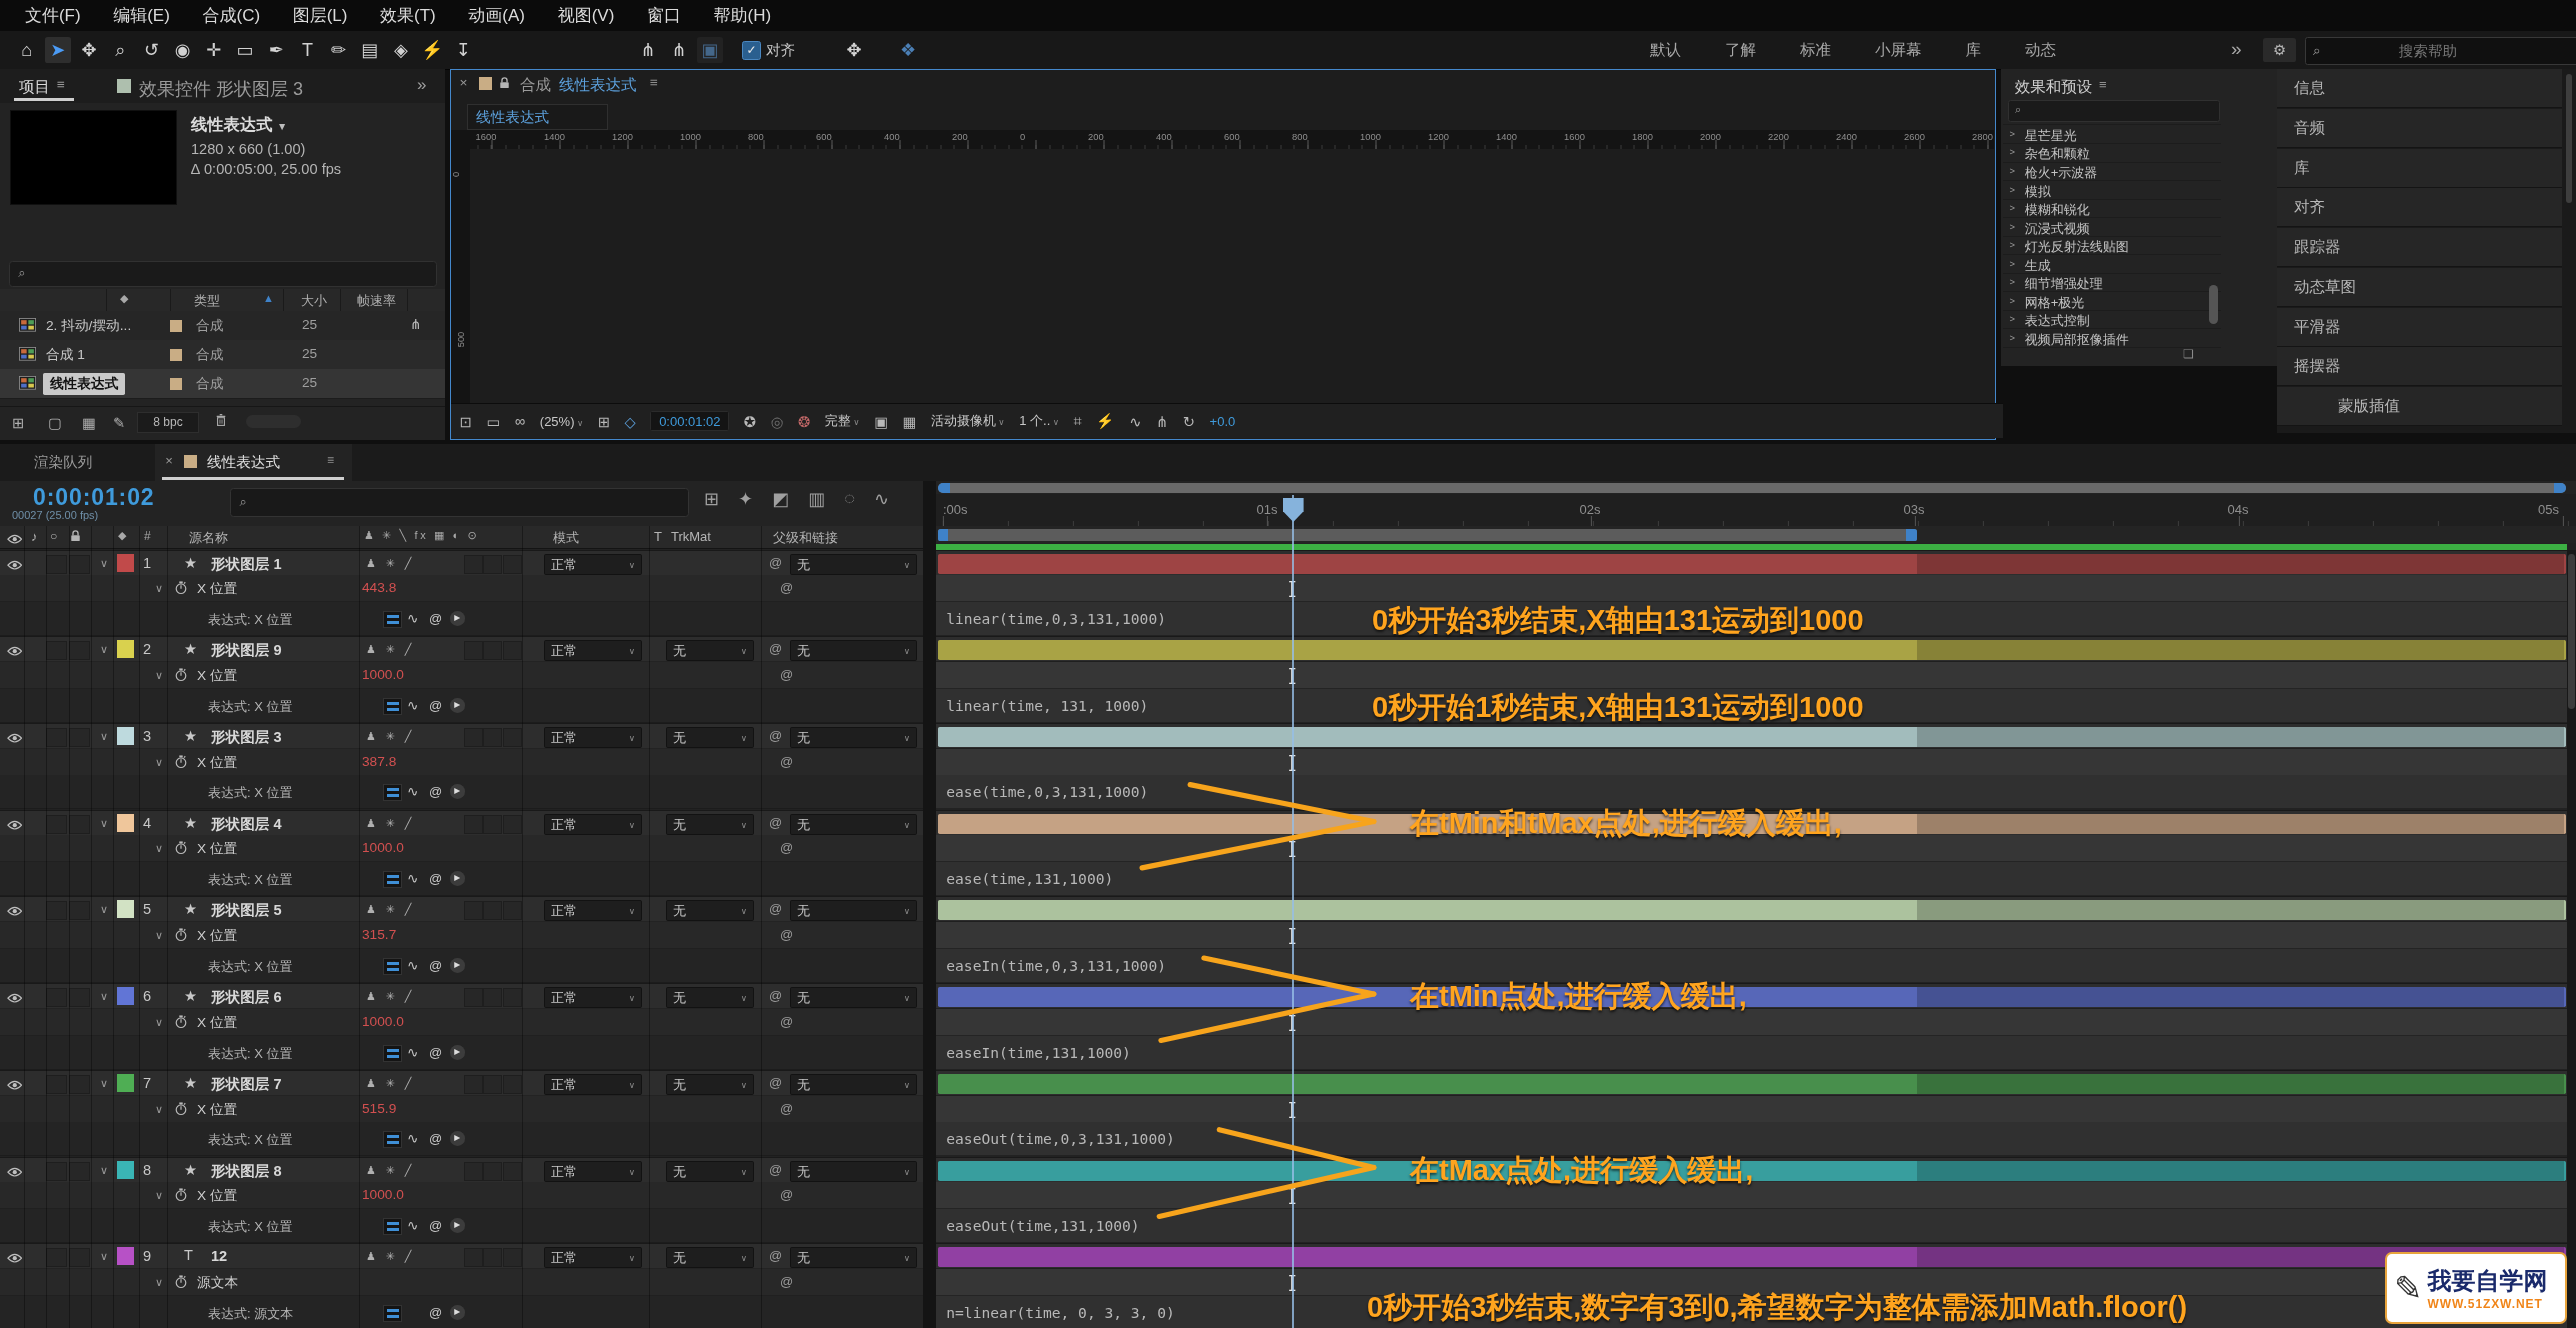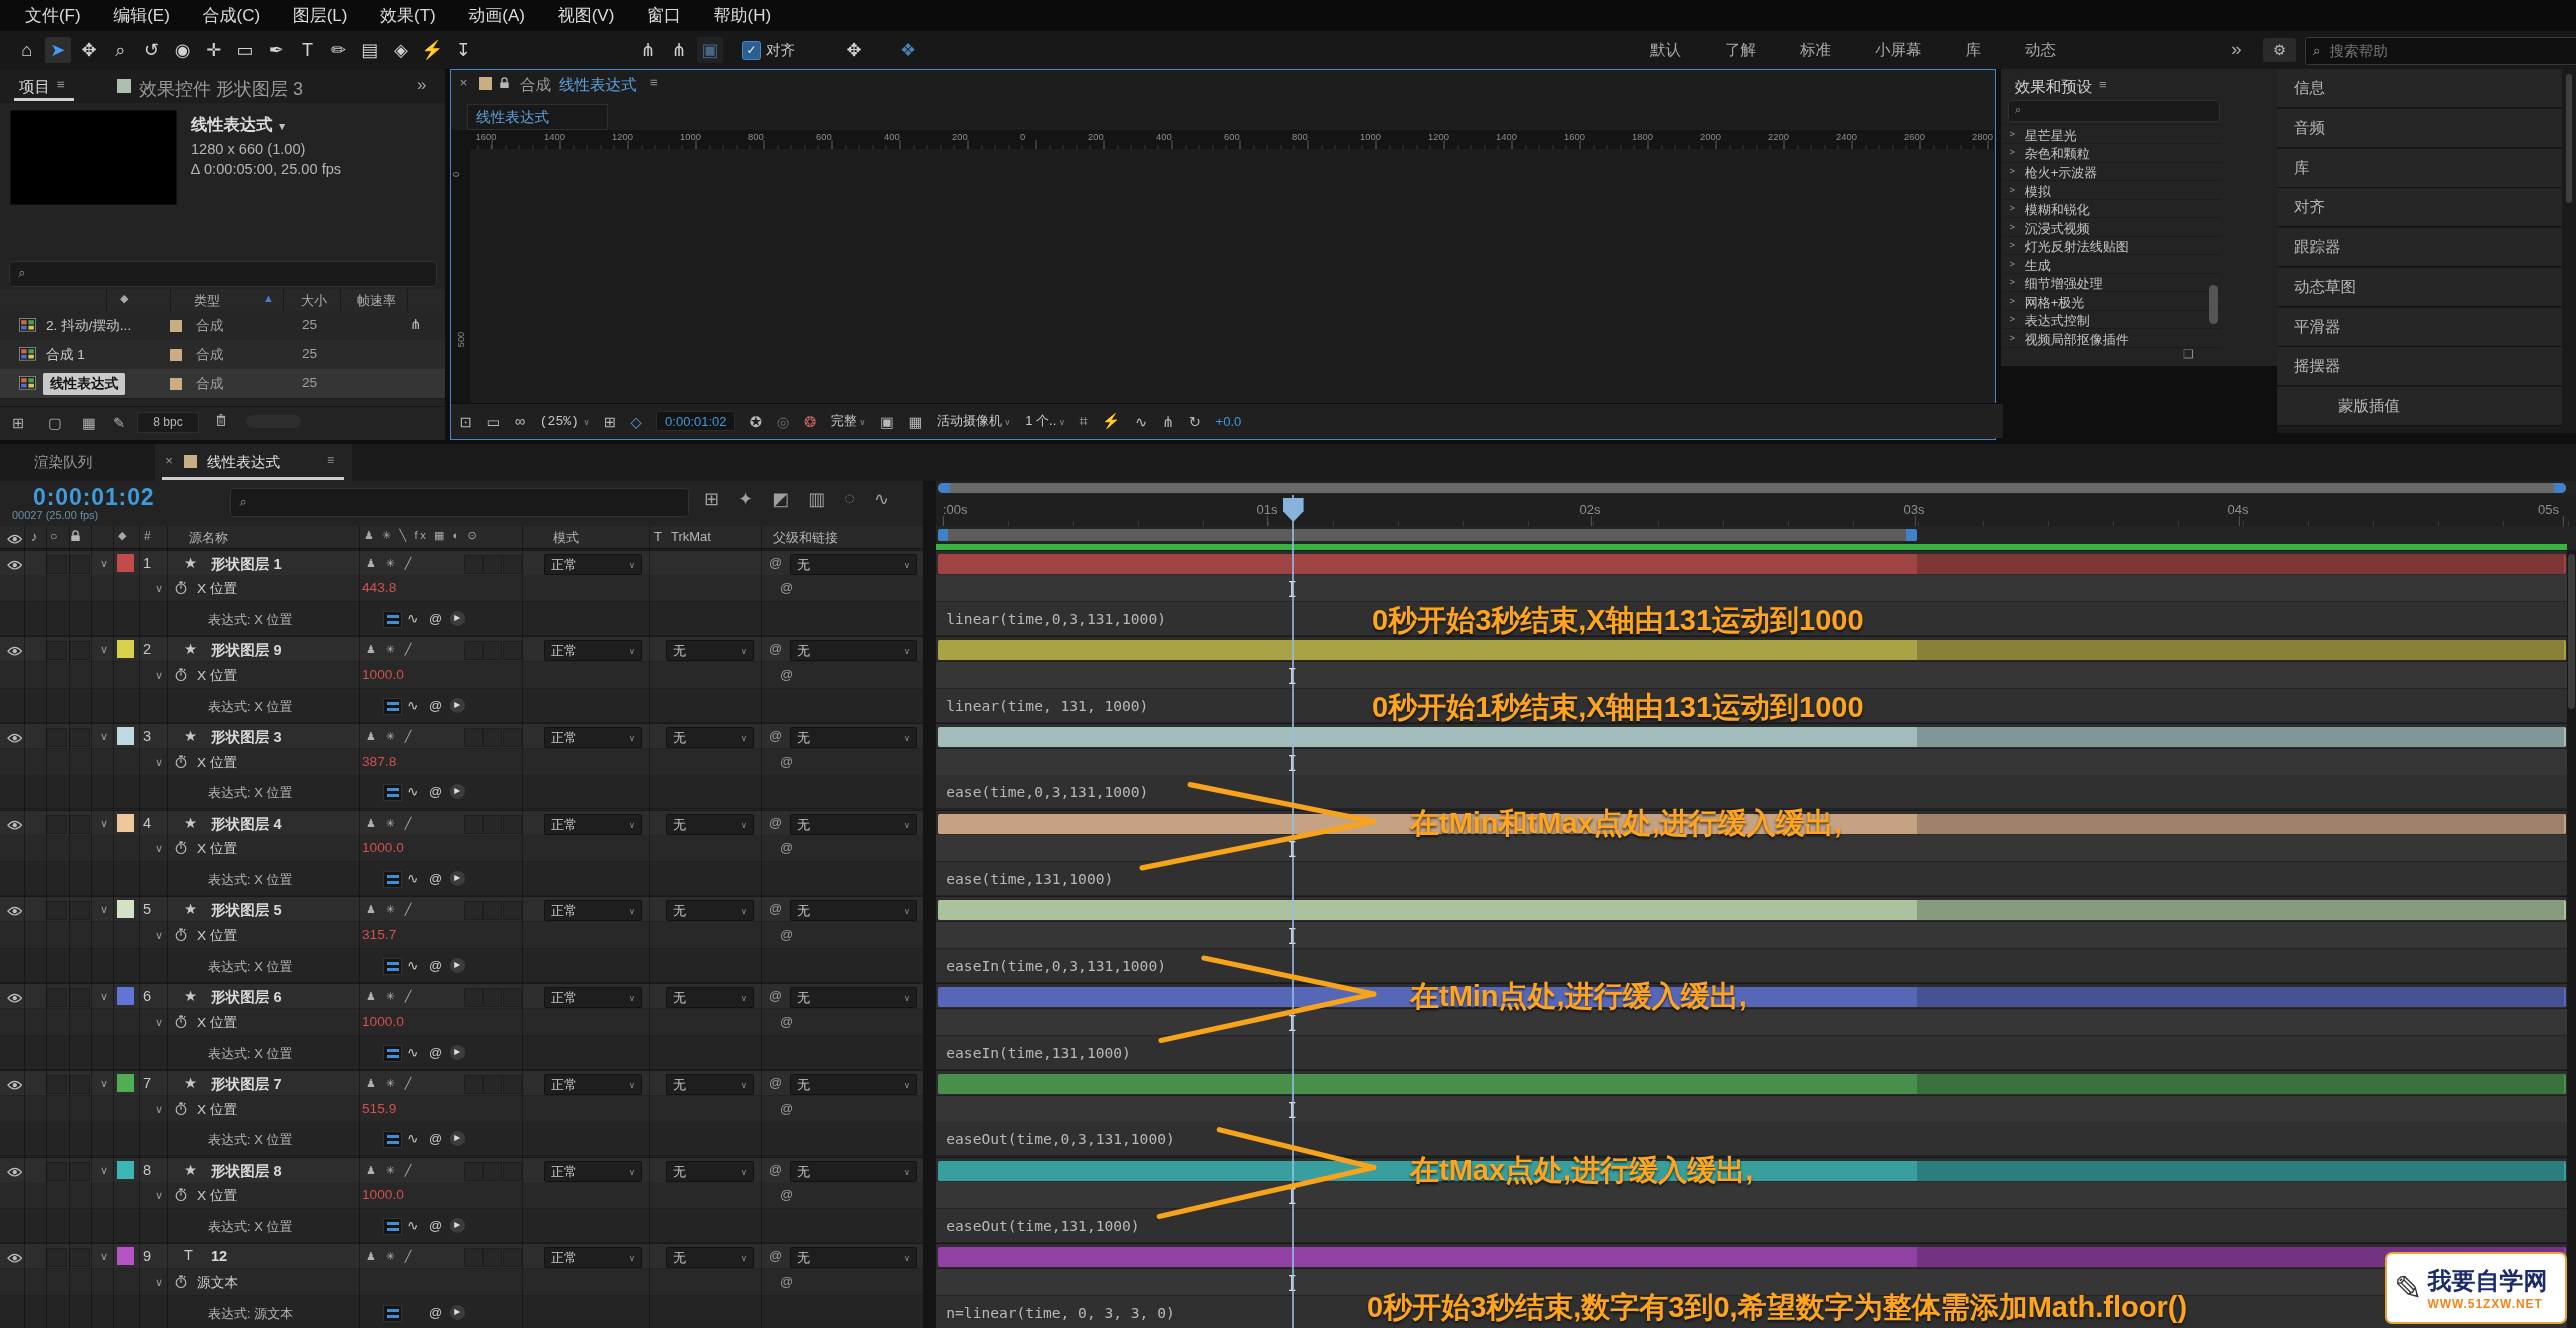--- a/index.html
+++ b/index.html
@@ -21,21 +21,21 @@
     text-shadow:0 1.7px 2.6px rgba(0,0,0,.65);z-index:45;}
   .ruler-label{color:#8f8f8f;font-size:13px;}
   .tick-ruler{background-image:
       repeating-linear-gradient(to right,#555 0 0.9px,transparent 0.9px 324px),
       repeating-linear-gradient(to right,#3c3c3c 0 0.9px,transparent 0.9px 65px);
     background-size:100% 10.3px,100% 5.2px;background-position:left 6.9px bottom,left 6.9px bottom;background-repeat:repeat-x;}
   .comp-ruler{background-image:
       repeating-linear-gradient(to right,#5a5a5a 0 0.9px,transparent 0.9px 68px),
       repeating-linear-gradient(to right,#3a3a3a 0 0.9px,transparent 0.9px 13.6px);
     background-size:100% 8.6px,100% 4.3px;background-position:left 21.5px bottom,left 21.5px bottom;background-repeat:repeat-x;}
-  input{outline:none;}
+  input{outline:none;text-align:center;}
 </style>
 </head>
 <body>
 
 <div id="menubar" class="abs" style="left:0;top:0;width:2576px;height:31px;background:#0b0b0b;display:flex;align-items:center;padding-left:8.6px;">
     <span class="menu-item">文件(F)</span>
     <span class="menu-item">编辑(E)</span>
     <span class="menu-item">合成(C)</span>
     <span class="menu-item">图层(L)</span>
     <span class="menu-item">效果(T)</span>
@@ -220,21 +220,21 @@
       <div style="position: absolute; left: 1502px; top: 0.9px; color: rgb(143, 143, 143); font-size: 9.4px;">2800</div>
     </div>
   <div id="comp-vruler" class="abs" style="left:0;top:79px;width:19px;height:254px;background:#141414;overflow:hidden;">
       <div style="position: absolute; left: 1.7px; top: 20px; color: rgb(143, 143, 143); font-size: 9.4px; transform: rotate(-90deg);">0</div>
       <div style="position: absolute; left: 1.7px; top: 185px; color: rgb(143, 143, 143); font-size: 9.4px; transform: rotate(-90deg);">500</div>
     </div>
   <div id="comp-toolbar" class="abs" style="left:0;top:333px;width:1543px;height:34px;background:#202020;border-top:0.9px solid #0c0c0c;display:flex;align-items:center;gap:14.6px;padding-left:8.6px;">
       <span style="font-size: 14.6px; color: rgb(184, 184, 184);">⊡</span>
       <span style="font-size: 14.6px; color: rgb(184, 184, 184);">▭</span>
       <span style="font-size: 14.6px; color: rgb(184, 184, 184);">∞</span>
-      <span style="color: rgb(200, 200, 200); font-size: 13px; font-family: Liberation Mono, monospace;">(25%)<span style="color: rgb(136, 136, 136); font-size: 8.6px;"> ∨</span></span>
+      <span style="color: rgb(200, 200, 200); font-size: 13px;">(25%)<span style="color: rgb(136, 136, 136); font-size: 8.6px;"> ∨</span></span>
       <span style="font-size: 14.6px; color: rgb(184, 184, 184);">⊞</span>
       <span style="font-size: 14.6px; color: rgb(92, 160, 220);">◇</span>
       <span style="background: rgb(20, 20, 20); border: 0.9px solid rgb(43, 43, 43); border-radius: 1.7px; padding: 1.7px 7.7px; color: rgb(63, 155, 220); font-size: 13px;">0:00:01:02</span>
       <span style="font-size: 14.6px; color: rgb(184, 184, 184);">✪</span>
       <span style="font-size: 14.6px; color: rgb(110, 110, 110);">◎</span>
       <span style="font-size: 14.6px; color: rgb(200, 106, 106);">❂</span>
       <span style="color: rgb(200, 200, 200); font-size: 13px;">完整<span style="color: rgb(136, 136, 136); font-size: 8.6px;"> ∨</span></span>
       <span style="font-size: 14.6px; color: rgb(184, 184, 184);">▣</span>
       <span style="font-size: 14.6px; color: rgb(184, 184, 184);">▦</span>
       <span style="color: rgb(200, 200, 200); font-size: 13px;">活动摄像机<span style="color: rgb(136, 136, 136); font-size: 8.6px;"> ∨</span></span>

